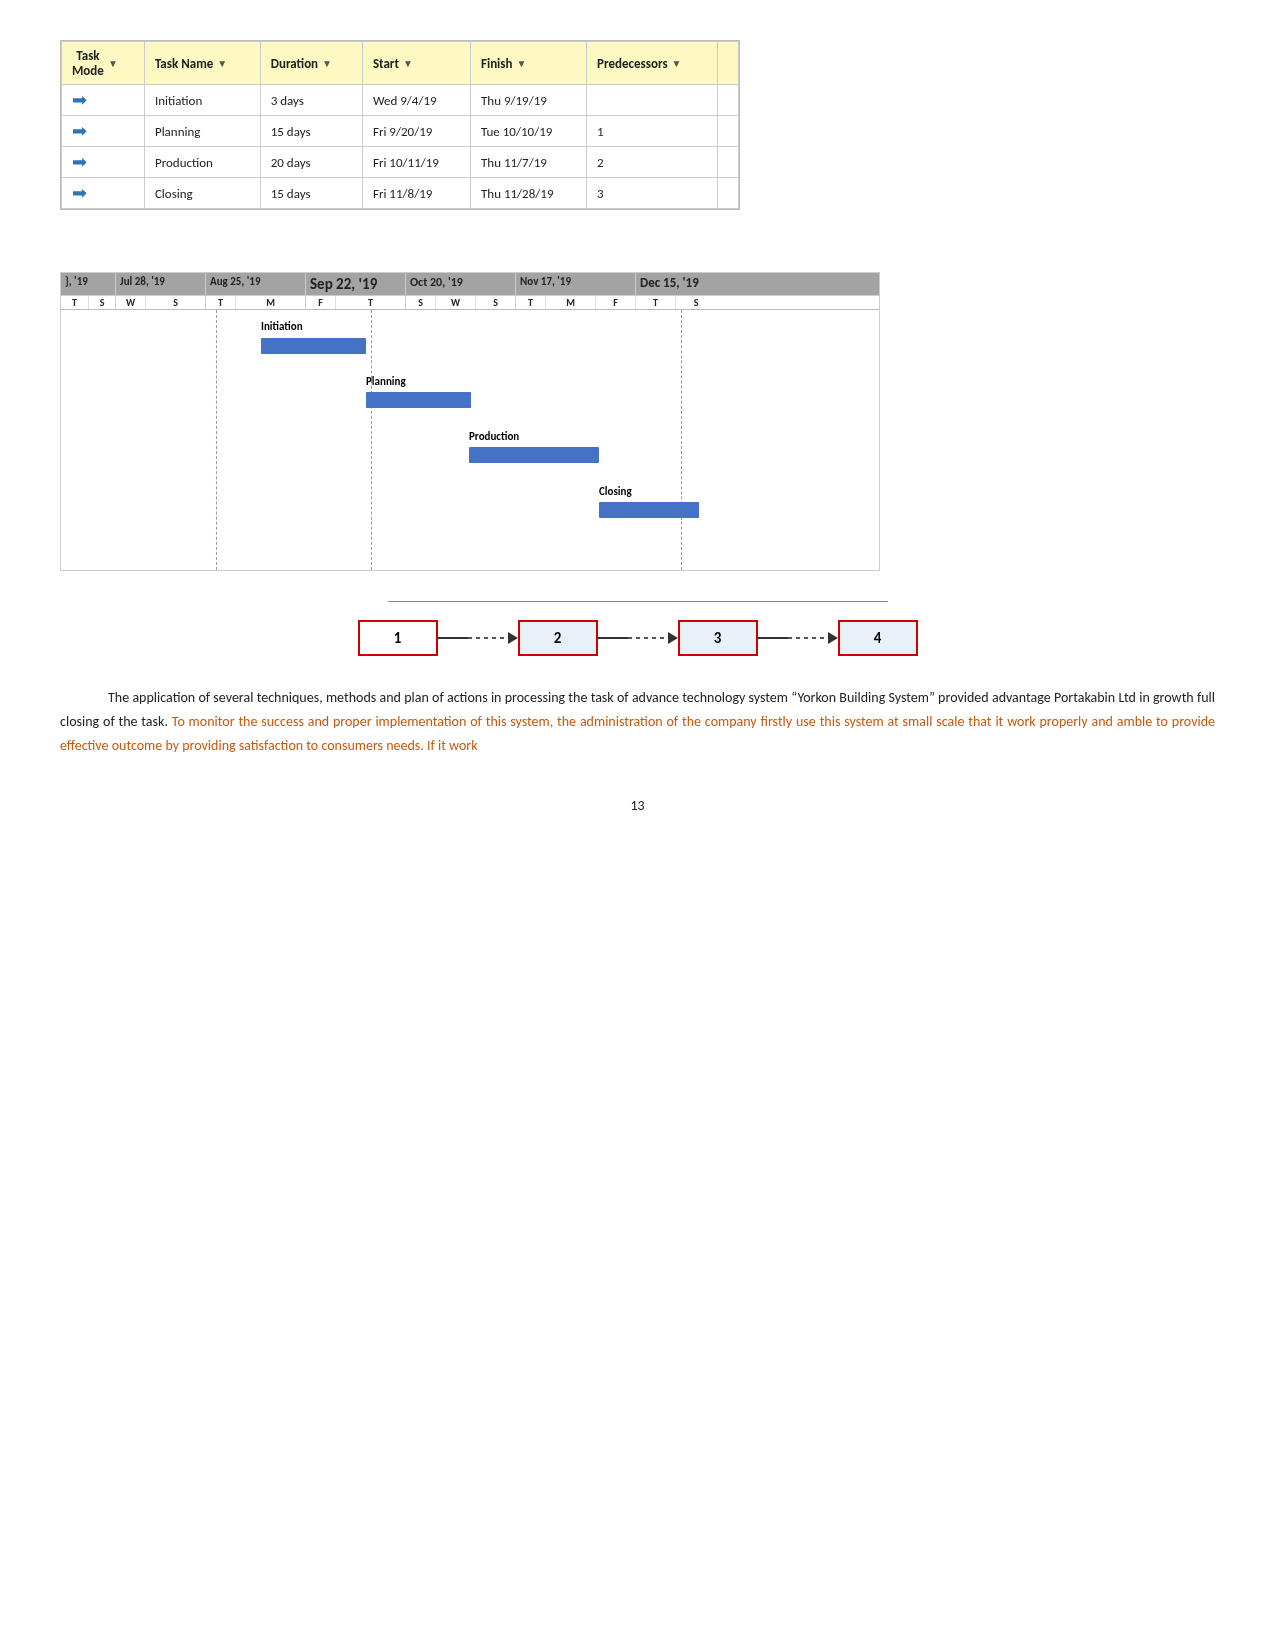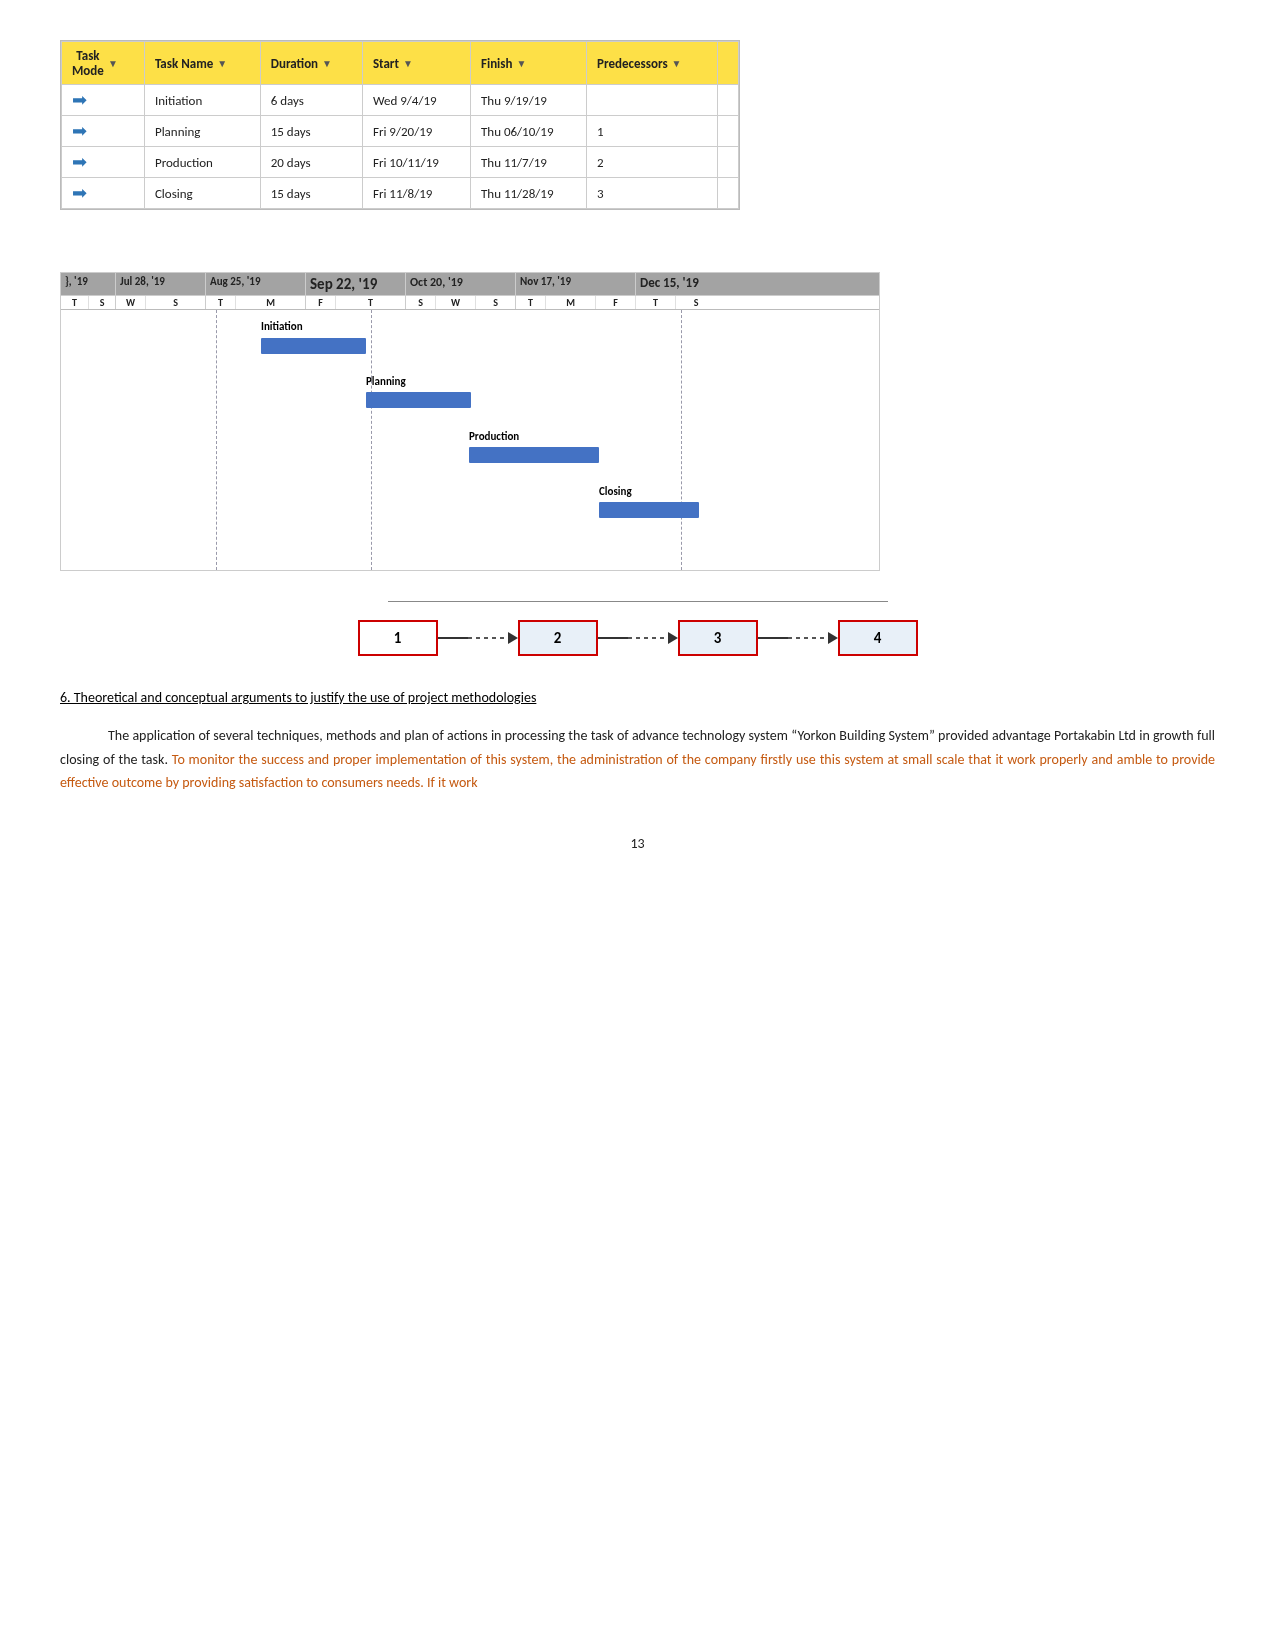--- a/index.html
+++ b/index.html
@@ -23,21 +23,21 @@
     .project-table {
       border-collapse: collapse;
       width: 100%;
     }
     .project-table th, .project-table td {
       border: 1px solid #ccc;
       padding: 6px 10px;
       white-space: nowrap;
     }
     .project-table th {
-      background: #fde047;
+      background: #fef9c3;
       font-weight: 600;
       font-size: 13px;
       vertical-align: middle;
     }
     .project-table td {
       font-size: 13px;
       vertical-align: middle;
     }
     .th-inner {
       display: flex;
@@ -193,32 +193,32 @@
               <span class="sort-arrow">▼</span>
             </div>
           </th>
           <th style="width:10px;padding:0;"></th>
         </tr>
       </thead>
       <tbody id="table-body">
       <tr>
             <td><span class="schedule-icon" style="color:#2e75b6;font-size:18px;">➡</span></td>
             <td>Initiation</td>
-            <td>6 days</td>
+            <td>3 days</td>
             <td>Wed 9/4/19</td>
             <td>Thu 9/19/19</td>
             <td></td>
             <td style="width: 10px;"></td>
           </tr>
           <tr>
             <td><span class="schedule-icon" style="color:#2e75b6;font-size:18px;">➡</span></td>
             <td>Planning</td>
             <td>15 days</td>
             <td>Fri 9/20/19</td>
-            <td>Thu 06/10/19</td>
+            <td>Tue 10/10/19</td>
             <td>1</td>
             <td style="width: 10px;"></td>
           </tr>
           <tr>
             <td><span class="schedule-icon" style="color:#2e75b6;font-size:18px;">➡</span></td>
             <td>Production</td>
             <td>20 days</td>
             <td>Fri 10/11/19</td>
             <td>Thu 11/7/19</td>
             <td>2</td>
@@ -323,21 +323,20 @@
       <div class="flow-arrow-head"></div>
     </div>
 
     <div class="flow-box flow-box-teal">
       <span>4</span>
     </div>
   </div>
 </div>
 
 <div class="text-section">
-  <p class="section-heading">6. Theoretical and conceptual arguments to justify the use of project methodologies</p>
   <p class="body-text">
     <span>The application of several techniques, methods and plan of actions in processing the task of advance technology system “Yorkon Building System” provided advantage Portakabin Ltd in growth full closing of the task.</span>
     <span class="highlight-orange"> <span>To monitor the success and proper implementation of this system, the administration of the company firstly use this system at small scale that it work properly and amble to provide effective outcome by providing satisfaction to consumers needs. If it work</span></span>
   </p>
 </div>
 
 <div class="page-number">
   <span>13</span>
 </div>
 

